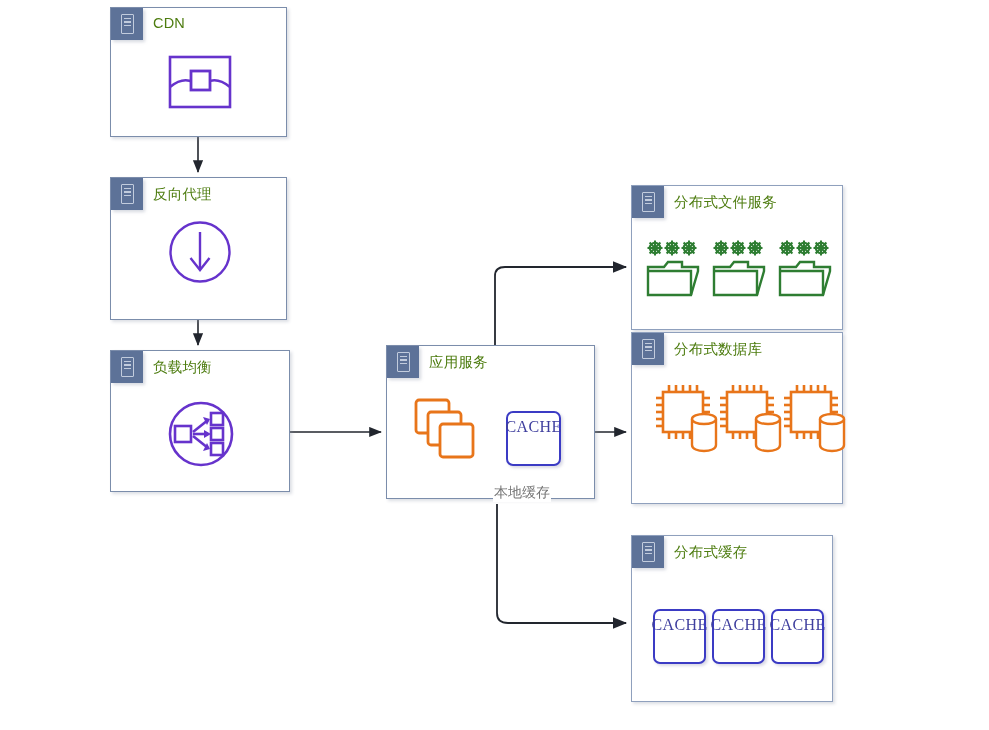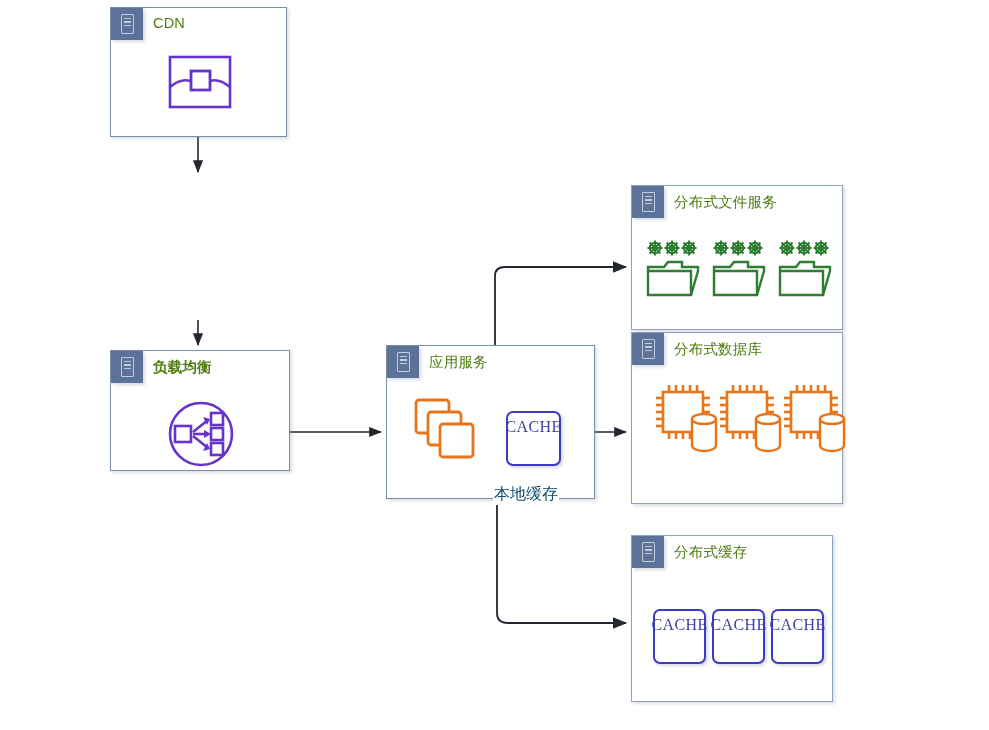--- a/index.html
+++ b/index.html
@@ -69,22 +69,22 @@
   }
   .cachebox span {
     margin-top: 5px;
     font-size: 16px;
     color: #3f3f9e;
     letter-spacing: .4px;
     font-family: "Liberation Serif", serif;
   }
   .sublabel {
     position: absolute;
-    font-size: 16px;
-    color: #0c4a6e;
+    font-size: 14px;
+    color: #737373;
     white-space: nowrap;
     background: #fff;
     padding: 0 1px;
   }
 
   svg { overflow: visible; display: block; }
   .edge { position: absolute; left: 0; top: 0; width: 989px; height: 730px; pointer-events: none; }
 </style>
 </head>
 <body>
@@ -135,22 +135,39 @@
     <div class="art" style="left:56px; top:46px;">
       <svg width="66" height="56" viewBox="0 0 66 56">
         <rect x="3" y="3" width="60" height="50" fill="none" stroke="#6633cc" stroke-width="2.6"></rect>
         <path d="M3,33 C14,24 22,26 26,28" fill="none" stroke="#6633cc" stroke-width="2.6"></path>
         <path d="M63,33 C52,24 44,26 40,28" fill="none" stroke="#6633cc" stroke-width="2.6"></path>
         <rect x="24" y="17" width="19" height="19" fill="#fff" stroke="#6633cc" stroke-width="2.8"></rect>
       </svg>
     </div>
   </div>
 
-
-  <div class="node" style="left:110px; top:350px; width:180px; height:121px;font-weight:bold;">
+  <div class="node" style="left:110px; top:177px; width:177px; height:143px;">
+    <div class="node-tab">
+      <div class="rack">
+          <i></i>
+          <i></i>
+          <i></i>
+        </div>
+    </div>
+    <div class="node-title">反向代理</div>
+    <div class="art" style="left:57px; top:42px;">
+      <svg width="64" height="64" viewBox="0 0 64 64">
+        <circle cx="32" cy="32" r="29.5" fill="none" stroke="#6633cc" stroke-width="2.4"></circle>
+        <line x1="32" y1="12" x2="32" y2="48" stroke="#6633cc" stroke-width="2.4"></line>
+        <path d="M22.5,38 L32,50 L41.5,38" fill="none" stroke="#6633cc" stroke-width="2.4"></path>
+      </svg>
+    </div>
+  </div>
+
+  <div class="node" style="left:110px; top:350px; width:180px; height:142px;">
     <div class="node-tab">
       <div class="rack">
           <i></i>
           <i></i>
           <i></i>
         </div>
     </div>
     <div class="node-title">负载均衡</div>
     <div class="art" style="left:52px; top:48px;">
       <svg width="76" height="70" viewBox="0 0 76 70">

